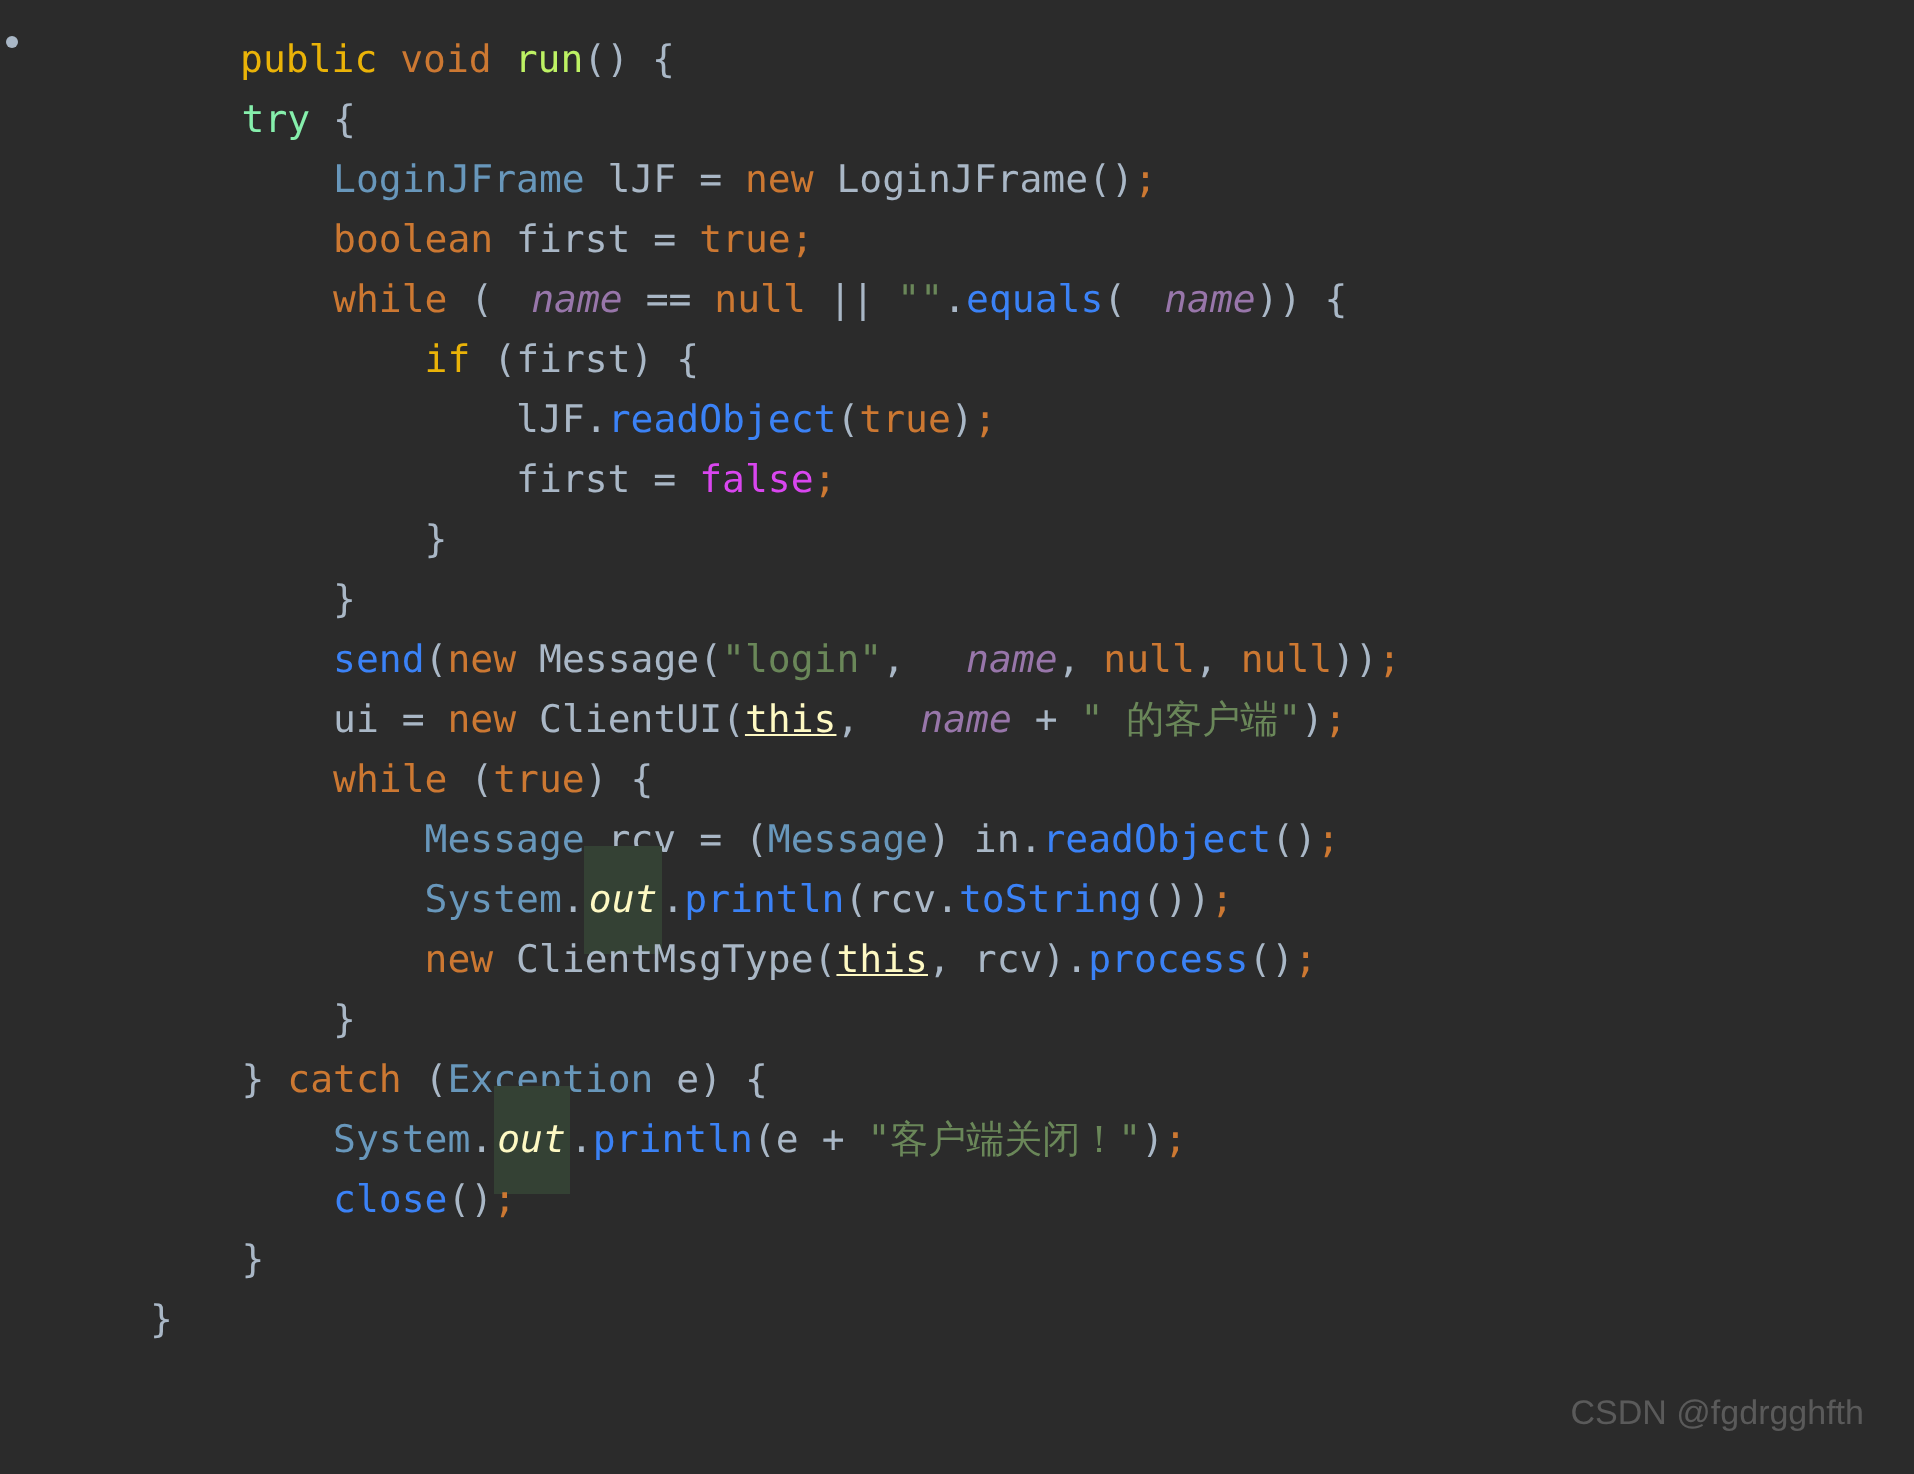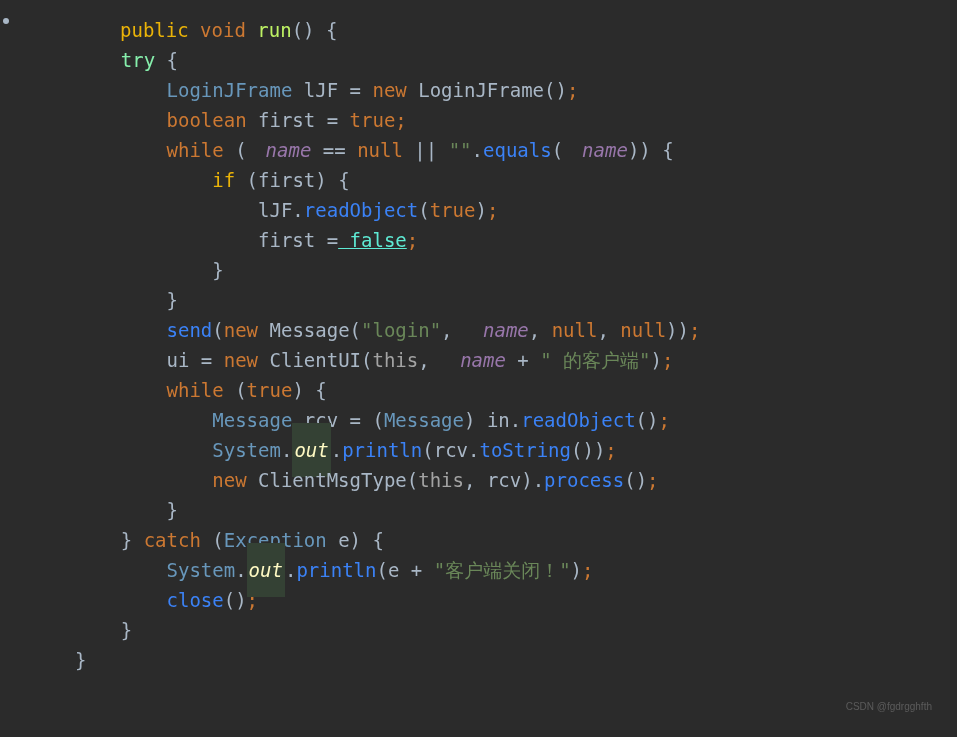--- a/index.html
+++ b/index.html
@@ -22,44 +22,44 @@
     .code-area {
       white-space: pre;
       padding-left: 75px;
     }
     .kw-public { color: #eab308; margin-left: 45px; }
     .kw-void { color: #cc7832; }
     .kw-try { color: #86efac; }
     .kw-new { color: #cc7832; }
     .kw-boolean { color: #cc7832; }
     .kw-true { color: #cc7832; }
-    .kw-false { color: #5eead4; text-decoration: underline; }
+    .kw-false { color: #d946ef; }
     .kw-while { color: #cc7832; }
     .kw-null { color: #cc7832; text-align: center; }
     .kw-if { color: #eab308; }
     .kw-catch { color: #cc7832; }
-    .kw-this { color: #a3a3a3; }
+    .kw-this { color: #fef9c3; text-decoration: underline; }
     .method-decl { color: #bef264; }
     .class-name { color: #6897bb; }
     .class-name2 { color: #a9b7c6; }
     .var-name { color: #a9b7c6; }
     .field-ref { color: #9876aa; font-style: italic; margin-left: 19px; }
     .static-field { color: #fef9c3; font-style: italic; background: #344134; padding: 16px 2px; }
     .string { color: #6a8759; }
     .method-call { color: #3b82f6; }
     .paren { color: #a9b7c6; }
     .brace { color: #a9b7c6; }
     .semi { color: #cc7832; }
     .op { color: #a9b7c6; }
     .watermark {
       position: absolute;
       bottom: 15px;
       right: 25px;
       color: rgba(200,200,200,0.3);
-      font-size: 10px;
+      font-size: 17px;
       font-family: Arial, sans-serif;
     }
     .gutter-dot {
       position: absolute;
       left: 3px;
       top: 18px;
       width: 6px;
       height: 6px;
       background: #a9b7c6;
       border-radius: 50%;

